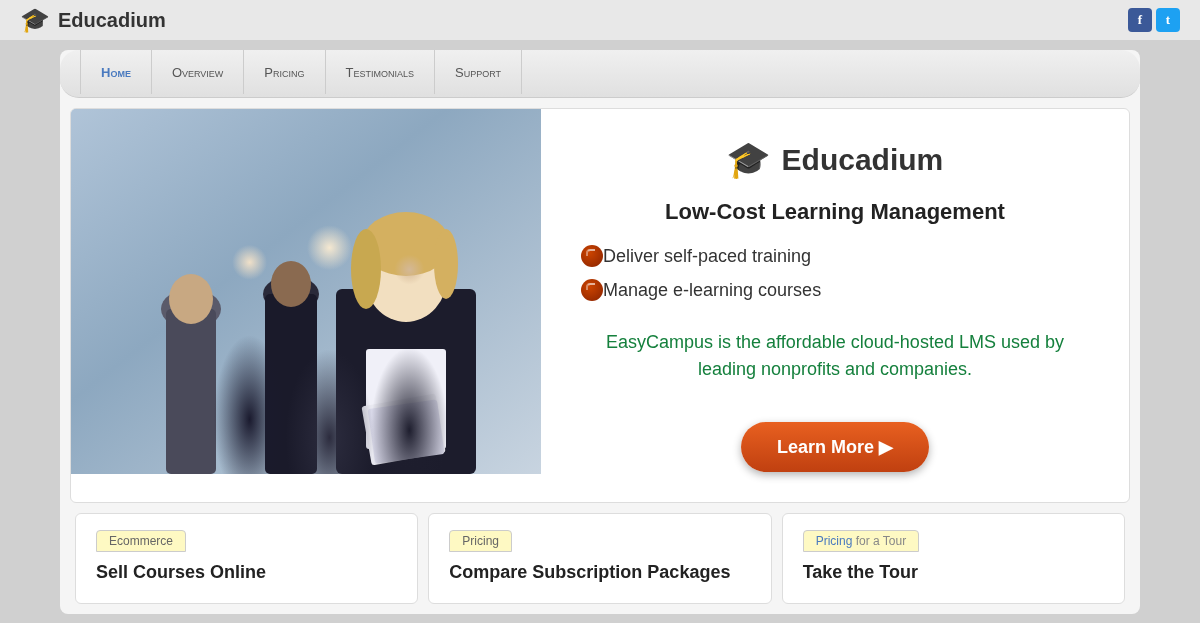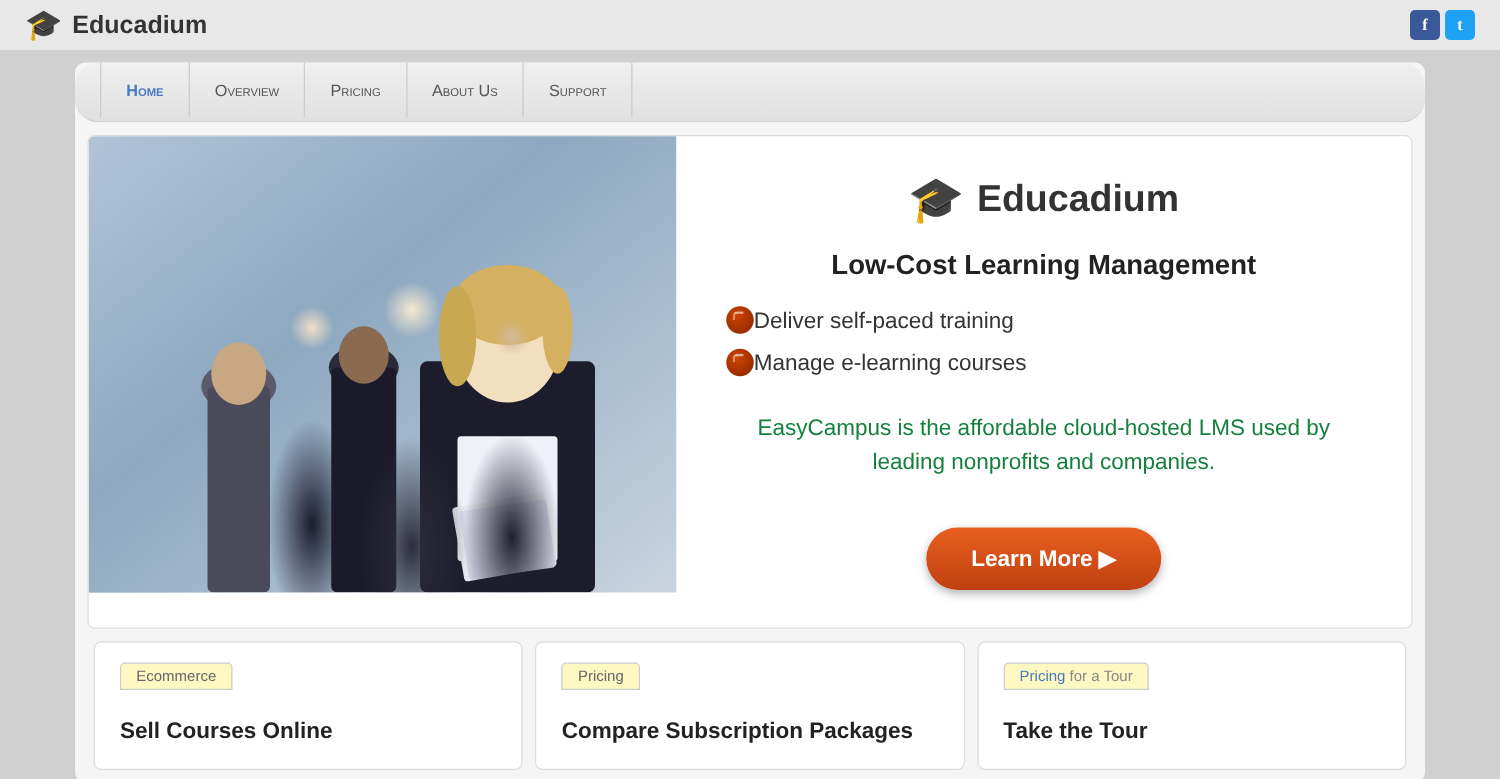--- a/index.html
+++ b/index.html
@@ -242,21 +242,20 @@
       color: #888;
     }
     .card-tag-highlight {
       color: #4a7abf;
     }
     .card-title {
       font-size: 18px;
       font-weight: bold;
       color: #222;
       font-family: Arial, sans-serif;
-      margin-top: 12px;
     }
   </style>
 </head>
 <body>
 
 <div class="top-bar">
   <div class="logo-area">
     <span class="logo-icon">🎓</span>
     <span class="logo-text">Educadium</span>
   </div>
@@ -265,21 +264,21 @@
     <div class="social-btn tw-btn">t</div>
   </div>
 </div>
 
 <div class="main-container">
 
   <nav class="nav-bar">
     <a class="nav-item active">Home</a>
     <a class="nav-item">Overview</a>
     <a class="nav-item">Pricing</a>
-    <a class="nav-item">About Us</a>
+    <a class="nav-item">Testimonials</a>
     <a class="nav-item">Support</a>
   </nav>
 
   <div class="hero-section">
     <div class="hero-image">
       
       <svg width="470" height="365" viewBox="0 0 470 365" xmlns="http://www.w3.org/2000/svg">
 
         <defs>
           <linearGradient id="bg" x1="0" y1="0" x2="1" y2="1">

